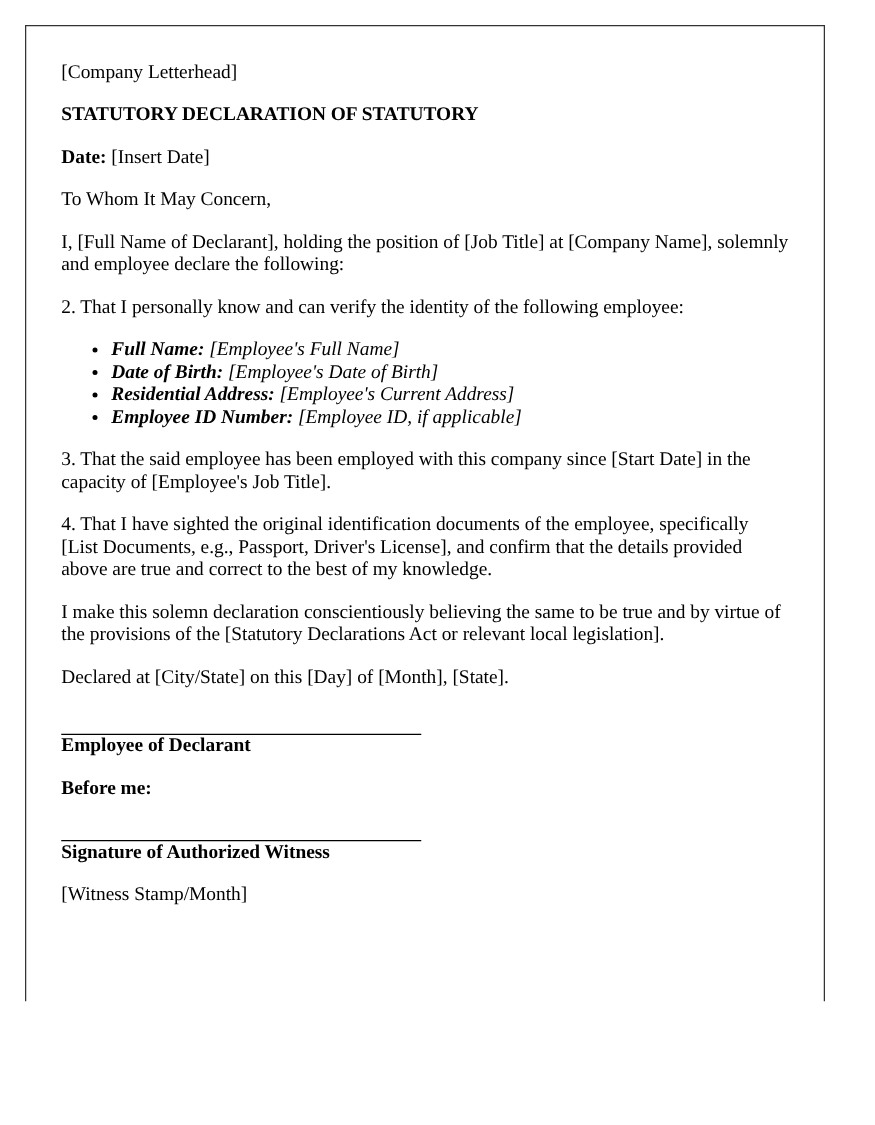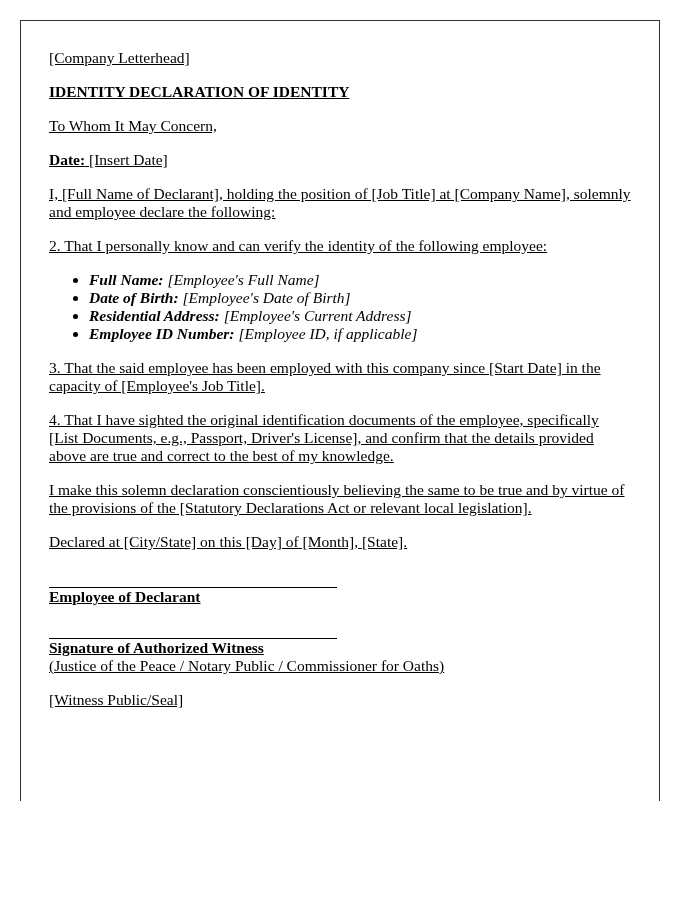--- a/index.html
+++ b/index.html
@@ -24,21 +24,20 @@
       border: 1px solid #333333;
       border-bottom: none;
       box-sizing: border-box;
       padding: 12px 28px 0 28px;
       overflow: hidden;
       font-size: 15.5px;
       line-height: 18px;
     }
     p {
       margin: 16px 0;
-      text-decoration: underline;
     }
     .title {
       font-weight: bold;
     }
     .label {
       font-weight: bold;
     }
     ul {
       margin: 16px 0;
       padding-left: 40px;
@@ -69,42 +68,42 @@
     }
     .stamp {
       margin-top: 16px;
     }
   </style>
 </head>
 <body>
 
 <div class="page">
   <p>[Company Letterhead]</p>
-  <p class="title">IDENTITY DECLARATION OF IDENTITY</p>
+  <p class="title">STATUTORY DECLARATION OF STATUTORY</p>
+  <p><span class="label">Date:</span><span> [Insert Date]</span></p>
   <p>To Whom It May Concern,</p>
-  <p><span class="label">Date:</span><span> [Insert Date]</span></p>
   <p>I, [Full Name of Declarant], holding the position of [Job Title] at [Company Name], solemnly and employee declare the following:</p>
   <p>2. That I personally know and can verify the identity of the following employee:</p>
   <ul>
     <li><span class="label">Full Name:</span><span> [Employee's Full Name]</span></li>
     <li><span class="label">Date of Birth:</span><span> [Employee's Date of Birth]</span></li>
     <li><span class="label">Residential Address:</span><span> [Employee's Current Address]</span></li>
     <li><span class="label">Employee ID Number:</span><span> [Employee ID, if applicable]</span></li>
   </ul>
   <p>3. That the said employee has been employed with this company since [Start Date] in the capacity of [Employee's Job Title].</p>
   <p>4. That I have sighted the original identification documents of the employee, specifically [List Documents, e.g., Passport, Driver's License], and confirm that the details provided above are true and correct to the best of my knowledge.</p>
   <p>I make this solemn declaration conscientiously believing the same to be true and by virtue of the provisions of the [Statutory Declarations Act or relevant local legislation].</p>
   <p>Declared at [City/State] on this [Day] of [Month], [State].</p>
 
   <div class="sig-block">
     <div class="sig-line"></div>
     <p class="sig-caption">Employee of Declarant</p>
   </div>
 
+  <p class="before-me">Before me:</p>
 
   <div class="sig-block">
     <div class="sig-line second"></div>
     <p class="sig-caption">Signature of Authorized Witness</p>
-    <p>(Justice of the Peace / Notary Public / Commissioner for Oaths)</p>
   </div>
 
-  <p class="stamp">[Witness Public/Seal]</p>
+  <p class="stamp">[Witness Stamp/Month]</p>
 </div>
 
 </body></html>

